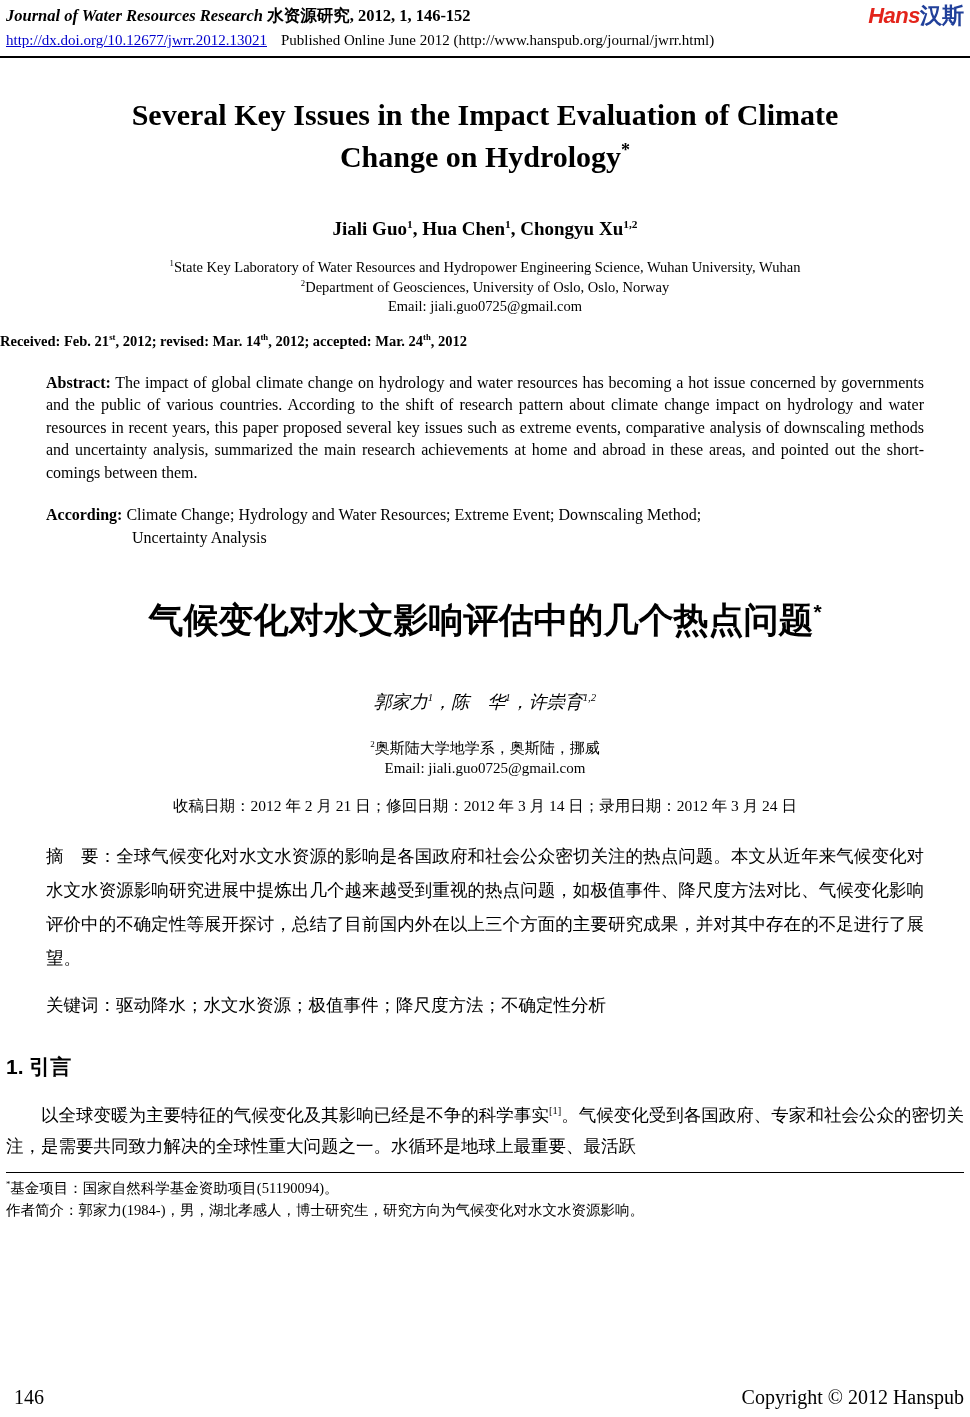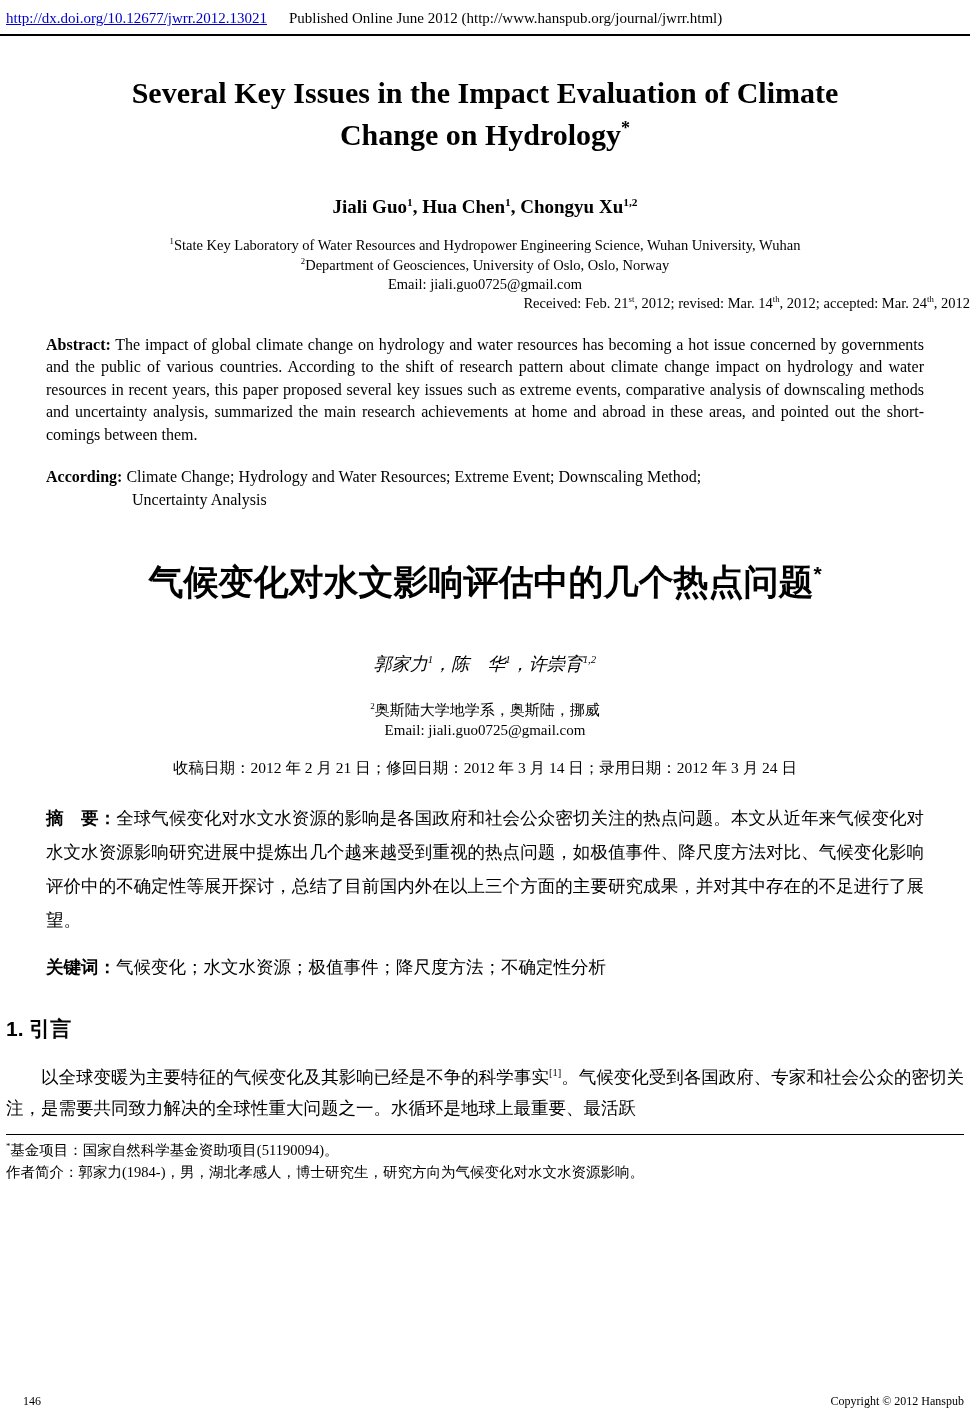--- a/index.html
+++ b/index.html
@@ -12,60 +12,68 @@
   
   .header{padding:5px 6px 0 6px;border-bottom:2px solid #000;}
   .header-top{display:flex;justify-content:space-between;align-items:flex-start;}
   .journal-line{font-size:16.5px;font-weight:bold;}
   .journal-en{font-style:italic;}
   .logo{font-family:"Liberation Sans",sans-serif;font-weight:bold;font-size:22px;line-height:22px;white-space:nowrap;}
   .logo-hans{color:#e3241b;font-style:italic;letter-spacing:-0.5px;}
   .logo-cn{color:#21409a;}
   .doi-line{font-size:15px;margin-top:5px;padding-bottom:7px;}
   .doi-link{color:#0000cc;text-decoration:underline;}
-  .published{margin-left:22px;}
+  .published{margin-left:14px;}
 
   
   .title-en{margin:36px 90px 0 90px;text-align:center;font-size:30px;font-weight:bold;line-height:42px;}
   .authors-en{margin-top:40px;text-align:center;font-size:19px;font-weight:bold;}
   .affils-en{margin-top:18px;text-align:center;font-size:14.5px;line-height:19.5px;}
-  .received-en{text-align:right;font-size:14.5px;}
+  .received-en{margin-top:16px;text-align:left;font-size:14.5px;font-weight:bold;}
   .abstract-en{margin:22px 46px 0 46px;font-size:16px;line-height:22.5px;text-align:justify;}
   .keywords-en{margin:20px 46px 0 46px;font-size:16px;line-height:22.5px;}
   .kw-line2{display:block;padding-left:86px;}
 
   
   .title-cn{margin-top:48px;text-align:center;font-size:35px;font-weight:bold;
             font-family:"Liberation Sans",sans-serif;}
   .authors-cn{margin-top:46px;text-align:center;font-size:18px;font-style:italic;}
   .affils-cn{margin-top:24px;text-align:center;font-size:15px;line-height:20px;}
   .received-cn{margin-top:18px;text-align:center;font-size:15.5px;}
   .abstract-cn{margin:22px 46px 0 46px;font-size:17.5px;line-height:34px;text-align:justify;}
   .keywords-cn{margin:18px 46px 0 46px;font-size:17.5px;line-height:24px;}
-  .cn-label{font-weight:bold;font-family:"Liberation Sans",sans-serif;}
+  .cn-label{font-weight:normal;font-family:"Liberation Sans",sans-serif;}
 
   
   .columns{display:flex;gap:24px;margin:34px 6px 0 6px;}
   .col{flex:1;font-size:17.5px;line-height:31px;text-align:justify;}
   .sec-heading{font-size:21px;font-weight:bold;font-family:"Liberation Sans",sans-serif;
                margin:0 0 18px 0;text-align:left;}
   .col p{margin:0;}
   .indent{text-indent:2em;}
 
   .footnote{margin-top:10px;border-top:1.5px solid #000;padding-top:5px;
             font-size:14.5px;line-height:21.5px;text-align:justify;}
 
   
-  .footer{position:absolute;left:23px;right:6px;bottom:8px;display:flex;
-          justify-content:space-between;font-size:12px;}
+  .footer{position:absolute;left:14px;right:6px;bottom:8px;display:flex;
+          justify-content:space-between;font-size:20px;}
 </style>
 </head>
 <body>
 
 <div class="header">
+  <div class="header-top">
+    <div class="journal-line">
+      <span class="journal-en">Journal of Water Resources Research</span><span> 水资源研究, 2012, 1, 146-152</span>
+    </div>
+    <div class="logo">
+      <span class="logo-hans">Hans</span><span class="logo-cn">汉斯</span>
+    </div>
+  </div>
   <div class="doi-line">
     <a class="doi-link" href="#">http://dx.doi.org/10.12677/jwrr.2012.13021</a><span class="published">Published Online June 2012 (http://www.hanspub.org/journal/jwrr.html)</span>
   </div>
 </div>
 
 <h1 class="title-en" style="margin-bottom:0;">Several Key Issues in the Impact Evaluation of Climate Change on Hydrology<sup>*</sup></h1>
 
 <div class="authors-en">Jiali Guo<sup>1</sup>, Hua Chen<sup>1</sup>, Chongyu Xu<sup>1,2</sup></div>
 
 <div class="affils-en">
@@ -86,21 +94,21 @@
 
 <div class="affils-cn">
   <div><sup>2</sup>奥斯陆大学地学系，奥斯陆，挪威</div>
   <div>Email: jiali.guo0725@gmail.com</div>
 </div>
 
 <div class="received-cn">收稿日期：2012 年 2 月 21 日；修回日期：2012 年 3 月 14 日；录用日期：2012 年 3 月 24 日</div>
 
 <p class="abstract-cn"><span class="cn-label">摘　要：</span><span>全球气候变化对水文水资源的影响是各国政府和社会公众密切关注的热点问题。本文从近年来气候变化对水文水资源影响研究进展中提炼出几个越来越受到重视的热点问题，如极值事件、降尺度方法对比、气候变化影响评价中的不确定性等展开探讨，总结了目前国内外在以上三个方面的主要研究成果，并对其中存在的不足进行了展望。</span></p>
 
-<p class="keywords-cn"><span class="cn-label">关键词：</span><span>气候变化；水文水资源；极值事件；降尺度方法；不确定性分析</span></p>
+<p class="keywords-cn"><span class="cn-label">关键词：</span><span>驱动降水；水文水资源；极值事件；降尺度方法；不确定性分析</span></p>
 
 <div class="columns">
   <div class="col">
     <h2 class="sec-heading">1. 引言</h2>
     <p class="indent">以全球变暖为主要特征的气候变化及其影响已经是不争的科学事实<sup>[1]</sup>。气候变化受到各国政府、专家和社会公众的密切关注，是需要共同致力解决的全球性重大问题之一。水循环是地球上最重要、最活跃</p>
     <div class="footnote">
       <div><sup>*</sup>基金项目：国家自然科学基金资助项目(51190094)。</div>
       <div>作者简介：郭家力(1984-)，男，湖北孝感人，博士研究生，研究方向为气候变化对水文水资源影响。</div>
     </div>
   </div>

